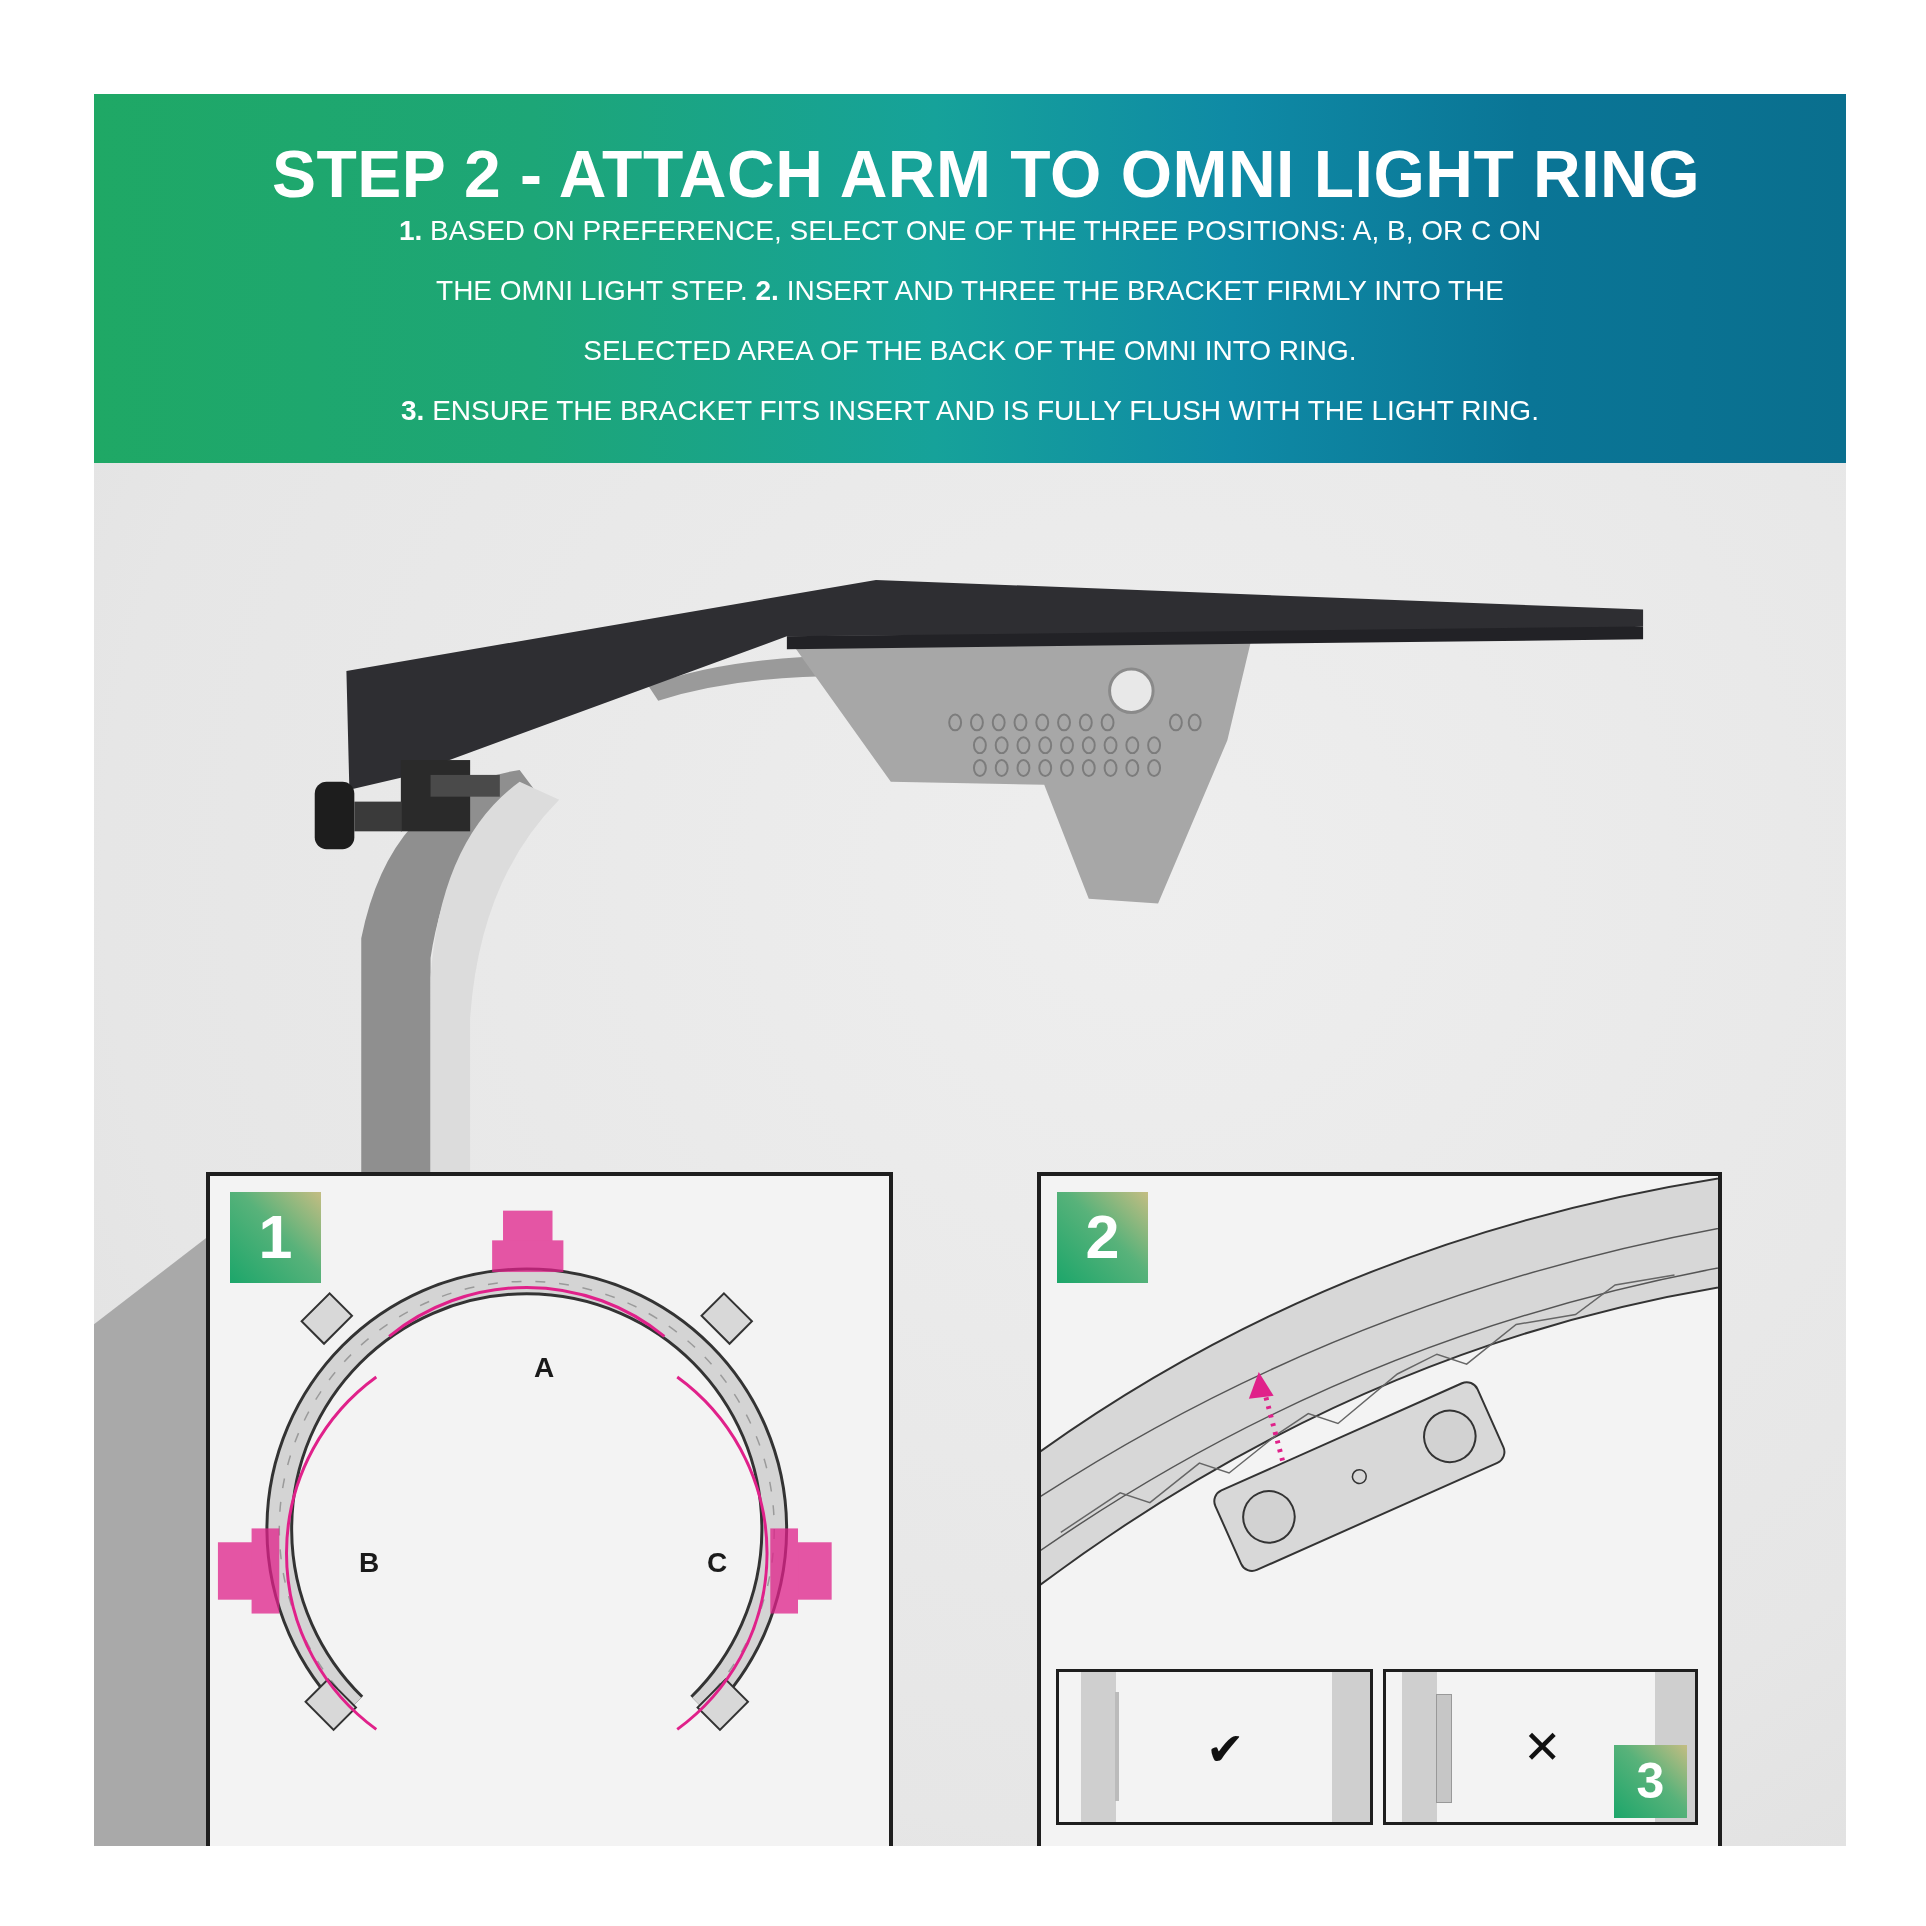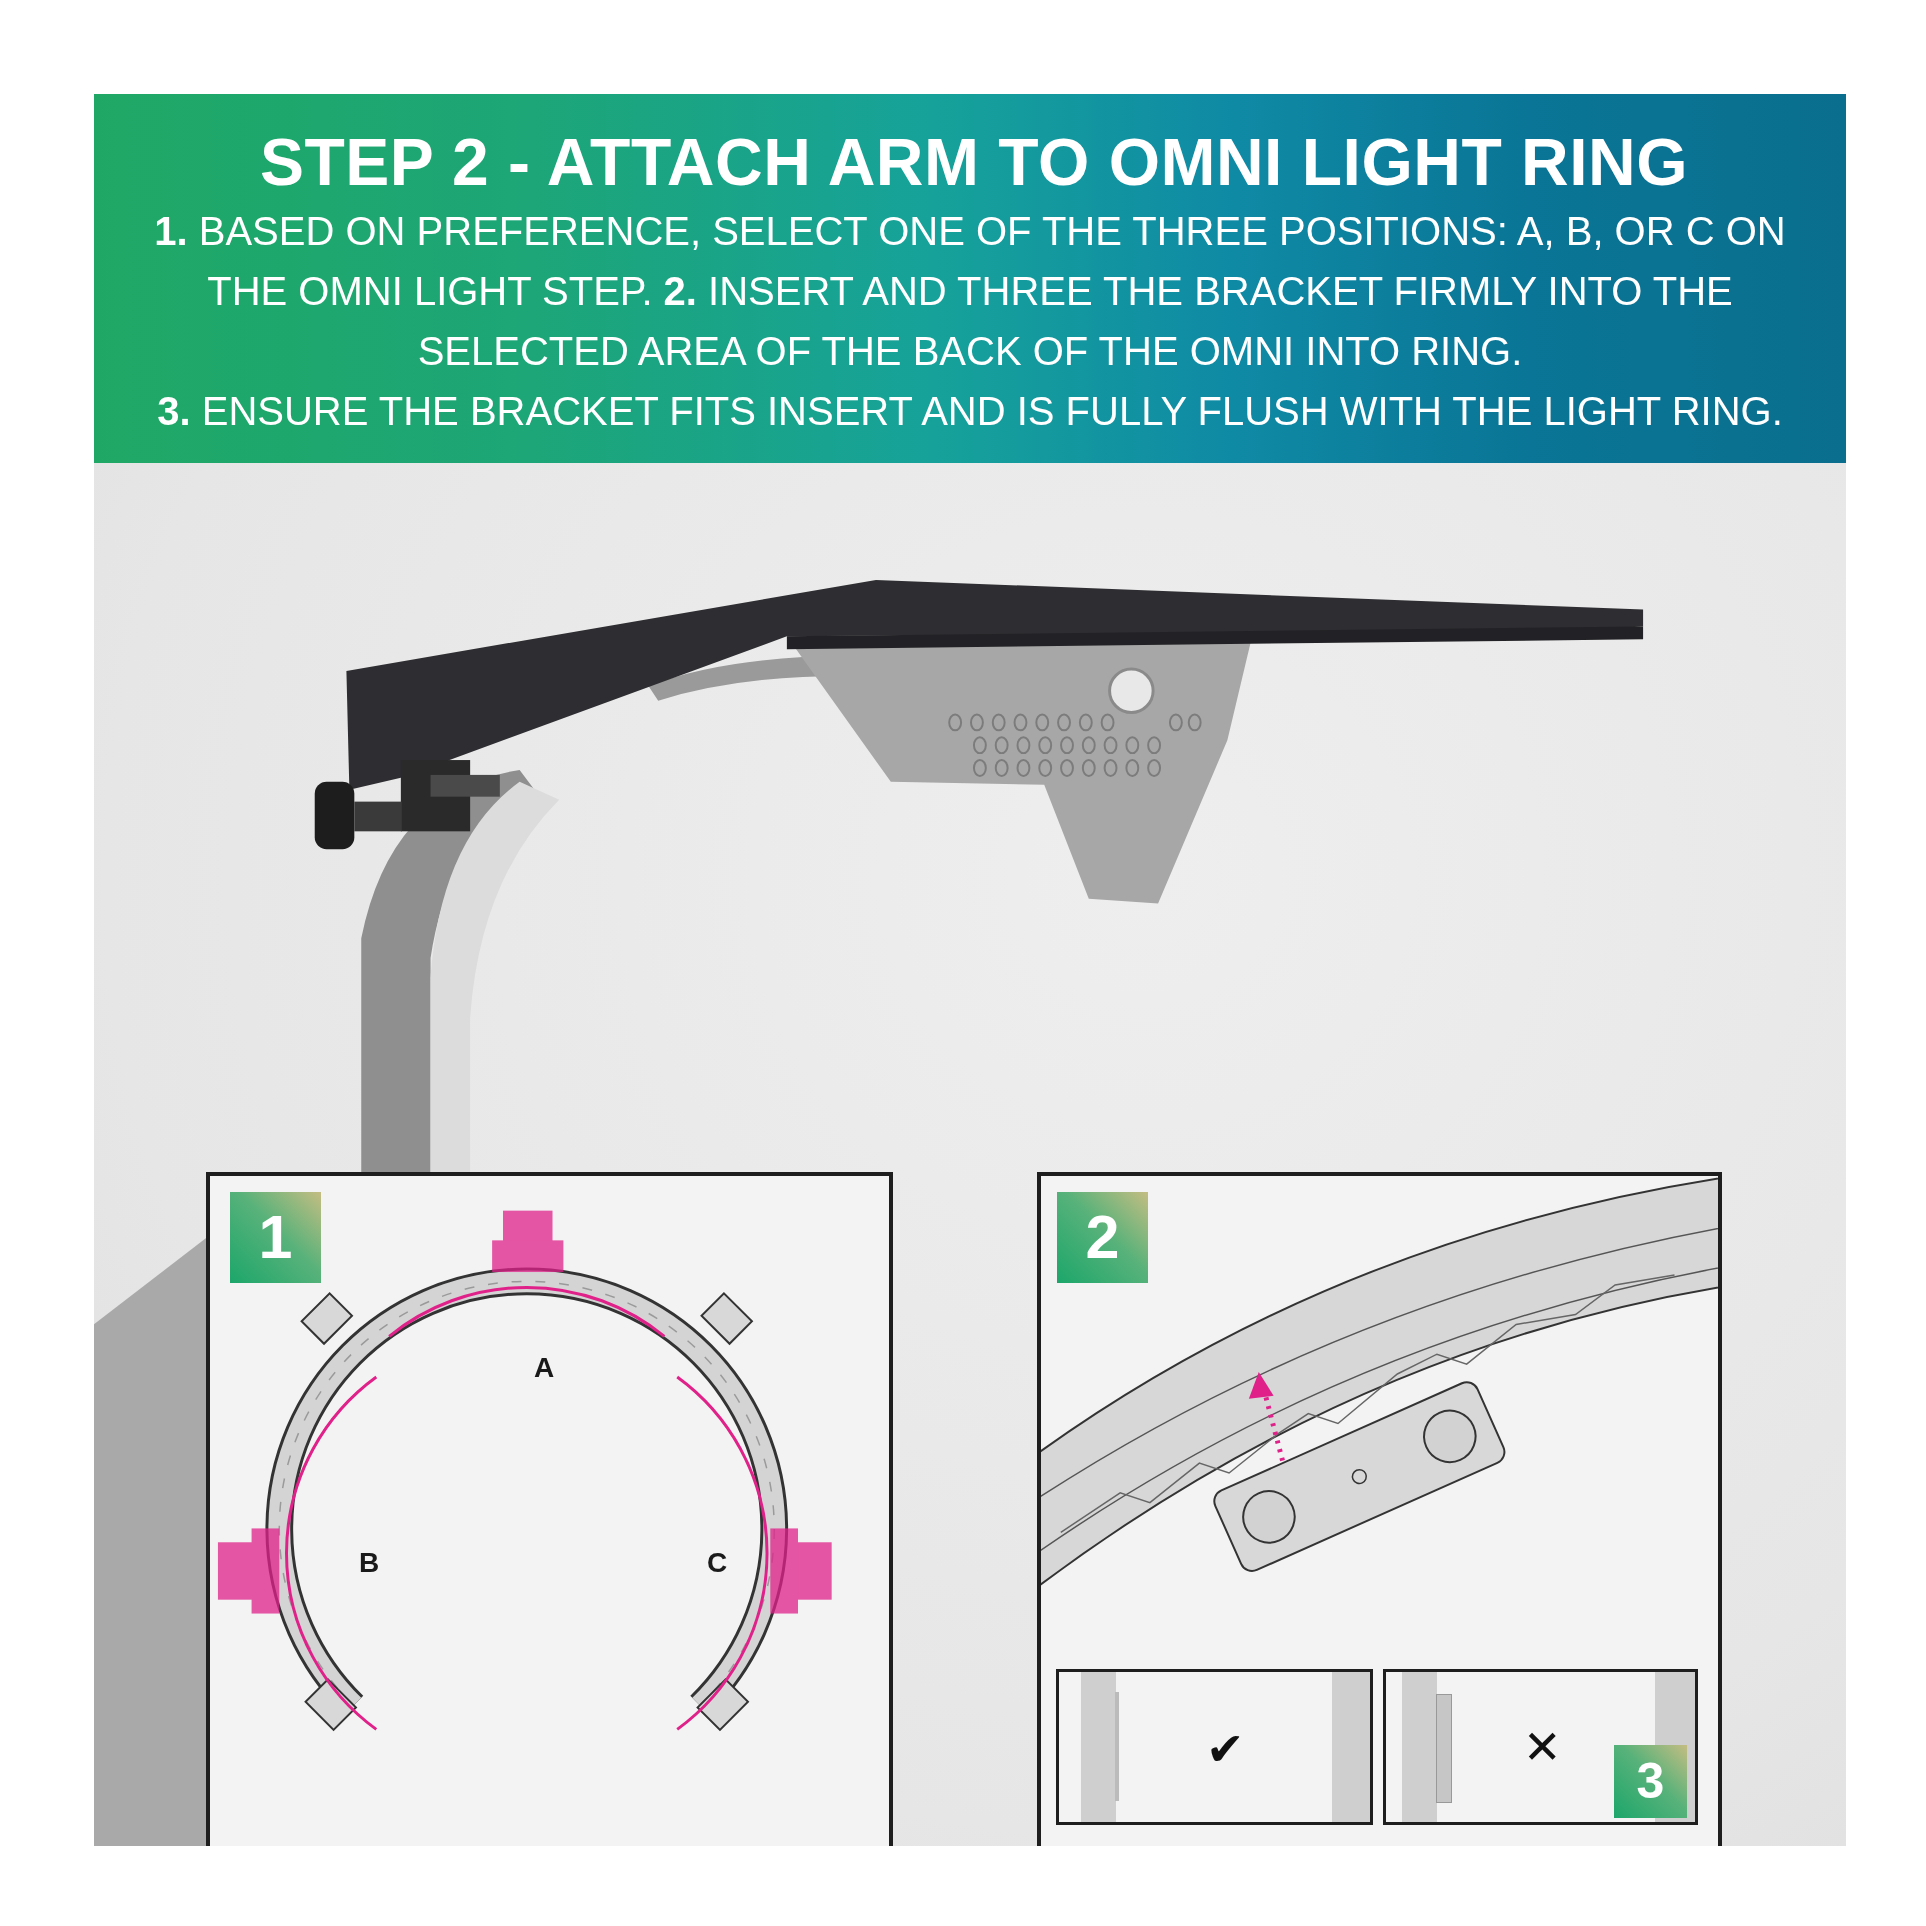--- a/index.html
+++ b/index.html
@@ -1,22 +1,22 @@
 <!DOCTYPE html>
 <html><head>
 <meta charset="utf-8">
 <style>
   html, body { margin:0; padding:0; background:#ffffff; }
   body { width:1927px; height:1927px; position:relative; overflow:hidden; font-family:"Liberation Sans", sans-serif; }
   .frame { position:absolute; left:94px; top:94px; width:1752px; height:1752px; background:#e9e9e9; overflow:hidden; }
   .banner { position:absolute; left:0; top:0; width:1752px; height:369px;
     background:linear-gradient(90deg,#1fa865 0%,#1da677 25%,#16a29a 48%,#0f8aa5 65%,#0a7596 82%,#0a6f8e 100%);
     color:#fff; text-align:center; }
-  .banner h1 { margin:4px; position:absolute; top:25px; left:0; width:100%; font-size:66px; font-weight:700; letter-spacing:0.5px; line-height:79px; }
-  .banner .lines { position:absolute; top:107px; left:0; width:100%; font-size:40px; line-height:60px; font-weight:400;text-align:center; }
+  .banner h1 { margin:16px; position:absolute; top:25px; left:0; width:100%; font-size:66px; font-weight:700; letter-spacing:0.5px; line-height:79px; }
+  .banner .lines { position:absolute; top:107px; left:0; width:100%; font-size:28px; line-height:60px; font-weight:400;text-align:center; }
   .banner .lines b { font-weight:700; }
   .stage { position:absolute; left:0; top:369px; width:1752px; height:1383px;
     background: radial-gradient(ellipse at 60% 30%, #eeeeee 0%, #e6e6e6 70%, #dedede 100%); }
   .panel { position:absolute; background:#f3f3f3; border:4px solid #1e1e1e; box-sizing:border-box; overflow:hidden; }
   .badge { position:absolute; width:91px; height:91px; color:#fff; font-weight:700; font-size:61px; line-height:91px; text-align:center;
     background:linear-gradient(45deg,#1ca66a 0%,#58b27a 55%,#c4bd82 100%); }
   .lbl { position:absolute; font-weight:700; font-size:28px; color:#1a1a1a; }
   svg { position:absolute; }
 </style>
 </head>

